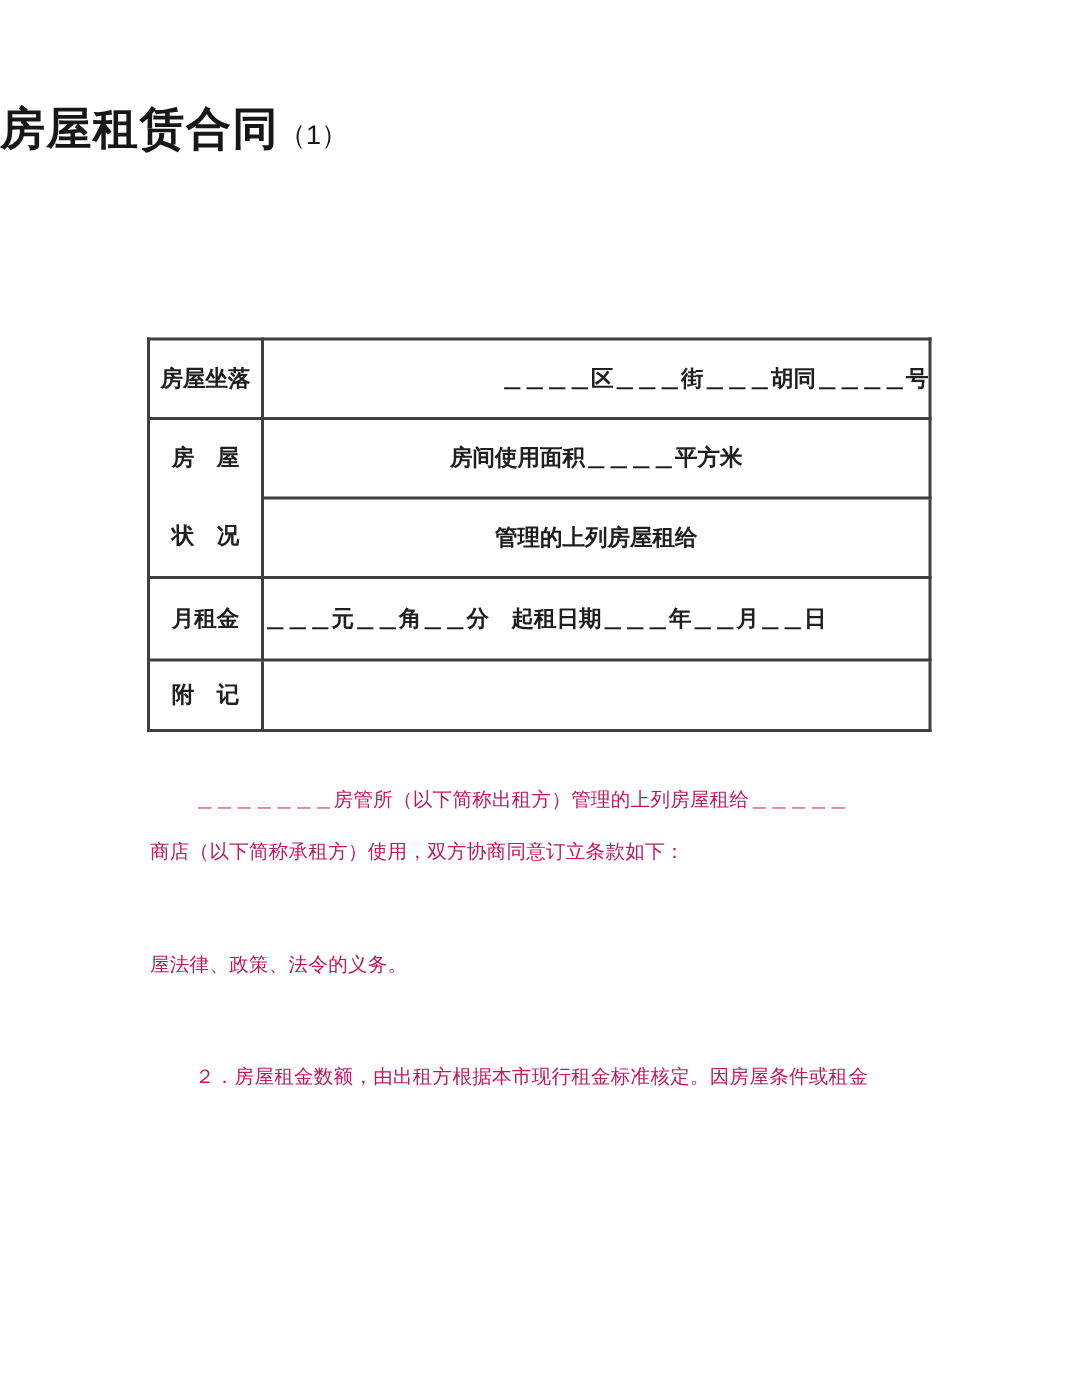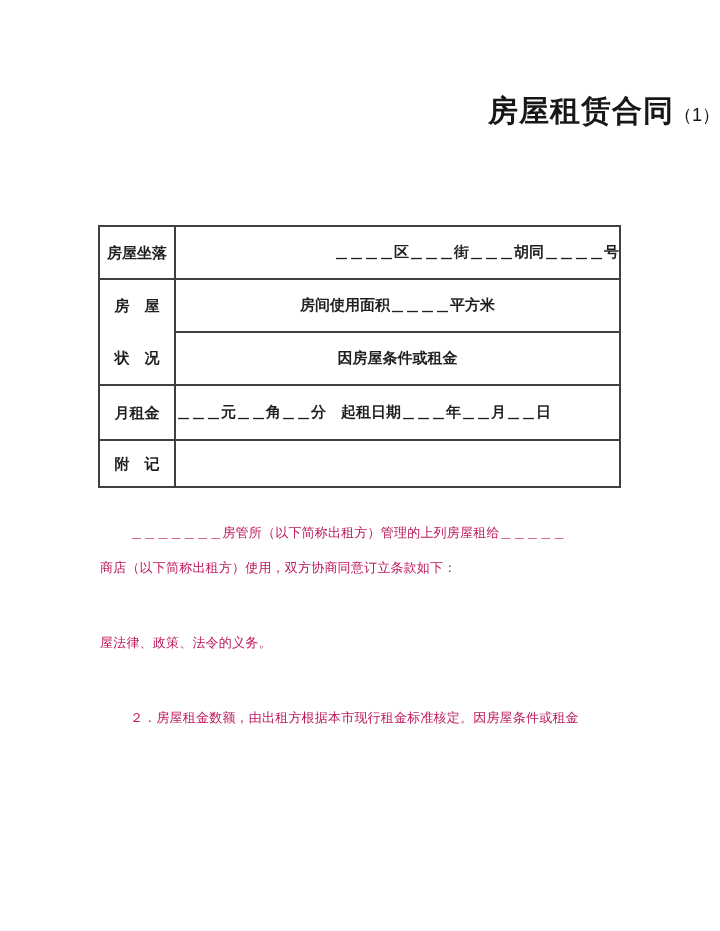--- a/index.html
+++ b/index.html
@@ -11,24 +11,24 @@
     position: relative;
     width: 720px;
     height: 931px;
     background: #ffffff;
     color: #1f1f1f;
     font-family: "Liberation Serif", serif;
     overflow: hidden;
   }
   .doc-title {
     position: absolute;
-    top: 92px;
+    top: 68px;
     left: 0;
     width: 720px;
-    text-align: right;
+    text-align: left;
     font-family: "Liberation Sans", sans-serif;
     font-weight: bold;
     font-size: 30px;
     line-height: 38px;
     letter-spacing: 1px;
     color: #171717;
     white-space: nowrap;
   }
   .doc-title .suffix {
     font-size: 18px;
@@ -111,41 +111,41 @@
       <td class="content-cell content-right">＿＿＿＿区＿＿＿街＿＿＿胡同＿＿＿＿号</td>
     </tr>
     <tr class="row-area">
       <td class="label-cell two-line" rowspan="2">
         <div class="label-line">房　屋</div>
         <div class="label-line">状　况</div>
       </td>
       <td class="content-cell content-center">房间使用面积＿＿＿＿平方米</td>
     </tr>
     <tr class="row-equipment">
-      <td class="content-cell content-center">因房屋条件或租金</td>
+      <td class="content-cell content-center">管理的上列房屋租给</td>
     </tr>
     <tr class="row-rent">
       <td class="label-cell">
         <div class="label-line">月租金</div>
       </td>
       <td class="content-cell content-left">＿＿＿元＿＿角＿＿分　起租日期＿＿＿年＿＿月＿＿日</td>
     </tr>
     <tr class="row-notes">
       <td class="label-cell">
         <div class="label-line">附　记</div>
       </td>
       <td class="content-cell content-left"></td>
     </tr>
   </tbody>
     </table>
 
   <div class="body-text">
     <div class="para">
       <div class="line first">＿＿＿＿＿＿＿房管所（以下简称出租方）管理的上列房屋租给＿＿＿＿＿</div>
-      <div class="line">商店（以下简称出租方）使用，双方协商同意订立条款如下：</div>
+      <div class="line">商店（以下简称承租方）使用，双方协商同意订立条款如下：</div>
     </div>
     <div class="para">
       <div class="line">屋法律、政策、法令的义务。</div>
     </div>
     <div class="para">
       <div class="line first">２．房屋租金数额，由出租方根据本市现行租金标准核定。因房屋条件或租金</div>
     </div>
   </div>
 
 </div>

